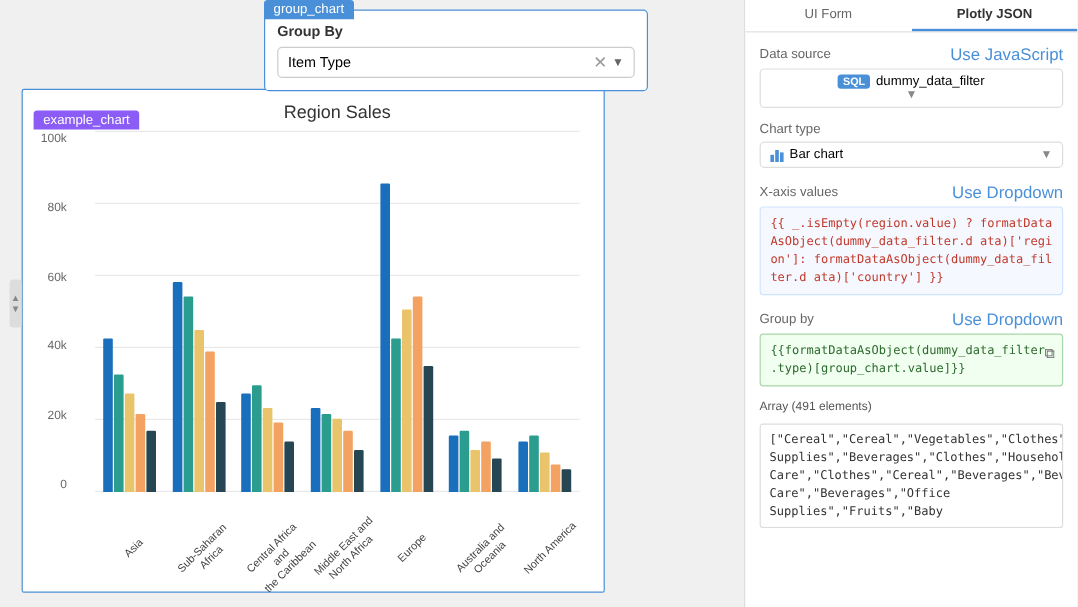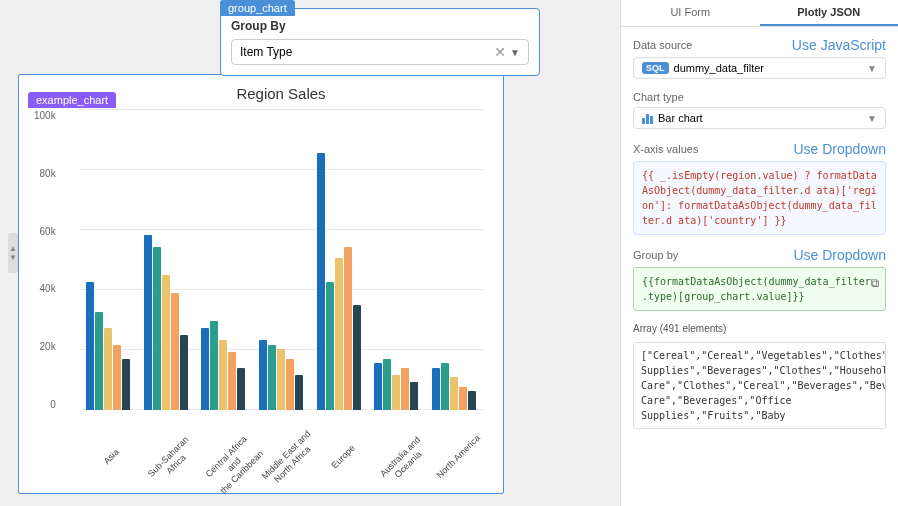--- a/index.html
+++ b/index.html
@@ -256,20 +256,21 @@
     }
 
     .datasource-row {
       display: flex;
       align-items: center;
       border: 1px solid #ddd;
       border-radius: 4px;
       padding: 4px 8px;
       font-size: 11px;
       justify-content: space-between;
+      flex-direction: column;
     }
 
     .ds-left {
       display: flex;
       align-items: center;
       gap: 5px;
     }
 
     .ds-badge {
       background: #4a90d9;

